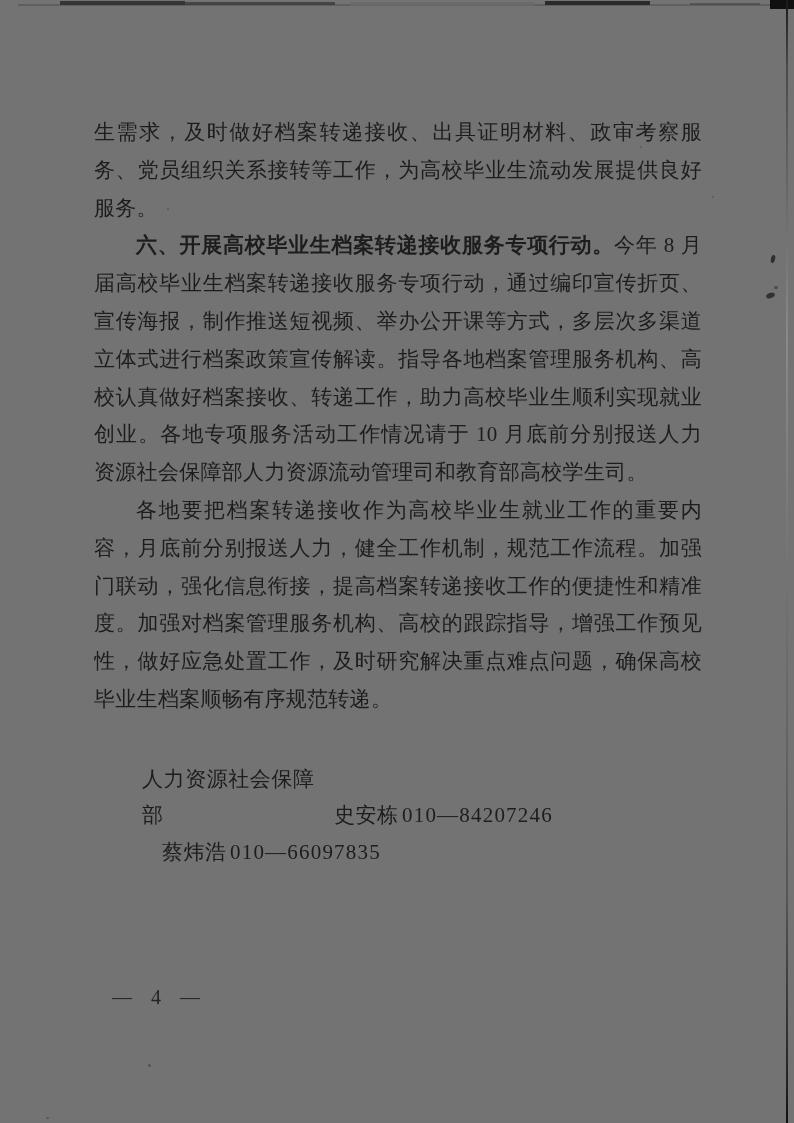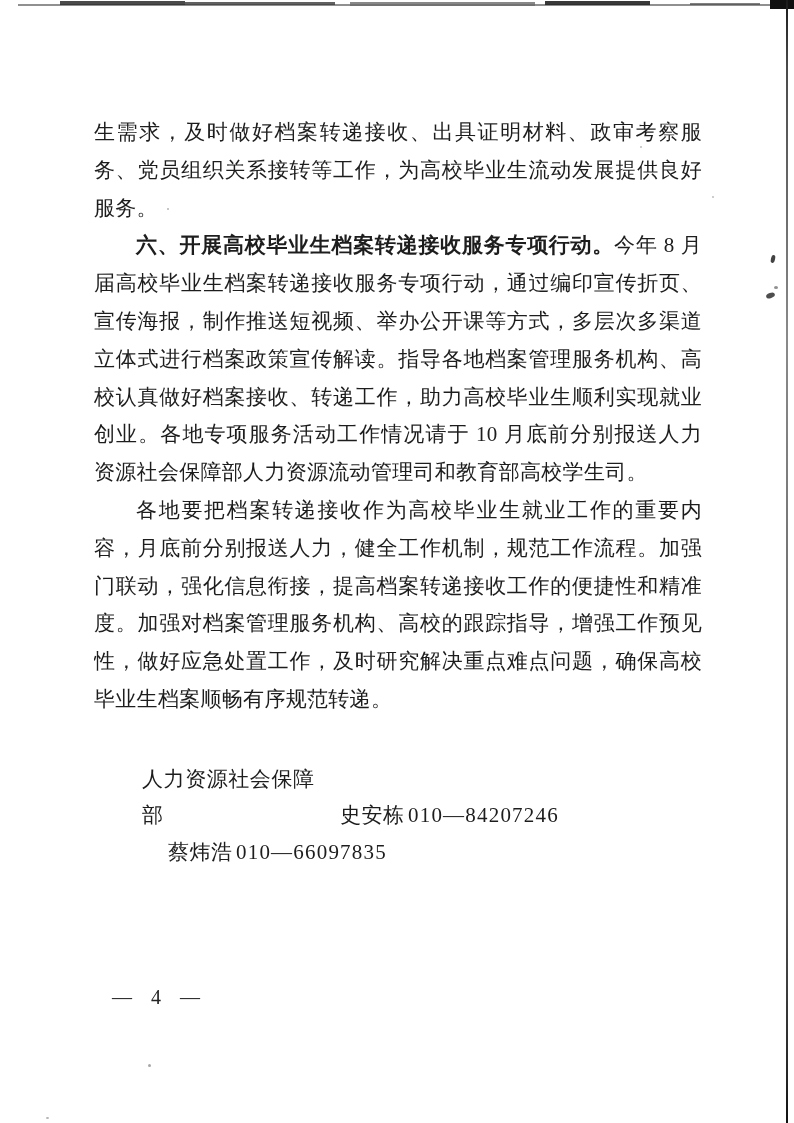--- a/index.html
+++ b/index.html
@@ -1,34 +1,34 @@
 <!DOCTYPE html>
 <html><head>
 <meta charset="utf-8">
 <style>
   html,body{margin:0;padding:0;background:#e8e8e8;}
   .page{
     position:relative;width:794px;height:1123px;margin:0 auto;
-    background:#ffffff;color:#1d1d1d;overflow:hidden;
+    background:#737373;color:#1d1d1d;overflow:hidden;
     font-family:"Liberation Serif","DejaVu Serif",serif;
   }
   .content{position:absolute;left:94px;top:114px;width:608px;font-size:21px;}
   .line{
     height:37.8px;line-height:37.8px;
     text-align:justify;text-align-last:justify;text-justify:inter-character;
     letter-spacing:.3px;white-space:normal;overflow:hidden;
   }
   .line-last{text-align-last:left;}
   .indent{text-indent:2em;}
   .bold{font-family:Liberation Serif, serif;font-weight:700;letter-spacing:.2px;}
   .contacts{position:absolute;left:94px;top:797px;width:608px;font-size:21px;}
   .contact-label{height:36.5px;line-height:36.5px;padding-left:48px;letter-spacing:1px;}
   .contact-row{height:36.5px;line-height:36.5px;padding-left:48px;display:flex;align-items:flex-end;}
   .dept{display:inline-block;width:172px;text-align:justify;text-align-last:justify;text-justify:inter-character;}
-  .cname{display:inline-block;width:64px;margin-left:26px;text-align:justify;text-align-last:justify;}
+  .cname{display:inline-block;width:64px;margin-left:20px;text-align:justify;text-align-last:justify;}
   .phone{display:inline-block;margin-left:4px;letter-spacing:1.2px;font-family:"Liberation Serif",serif;}
   .pagenum{position:absolute;left:112px;top:986px;font-size:20px;letter-spacing:3px;word-spacing:8px;color:#242424;}
   
   .scan-top{position:absolute;left:0;top:0;width:794px;height:12px;}
   .scan-top i{position:absolute;display:block;}
   .scan-right{
     position:absolute;top:0;left:786px;width:2px;height:1123px;
     background:linear-gradient(#1a1a1a 0%,#4a4a4a 6%,#8a8a8a 30%,#6f6f6f 55%,#555 80%,#242424 96%,#111 100%);
   }
   .speck{position:absolute;display:block;background:#222;border-radius:50%;}

